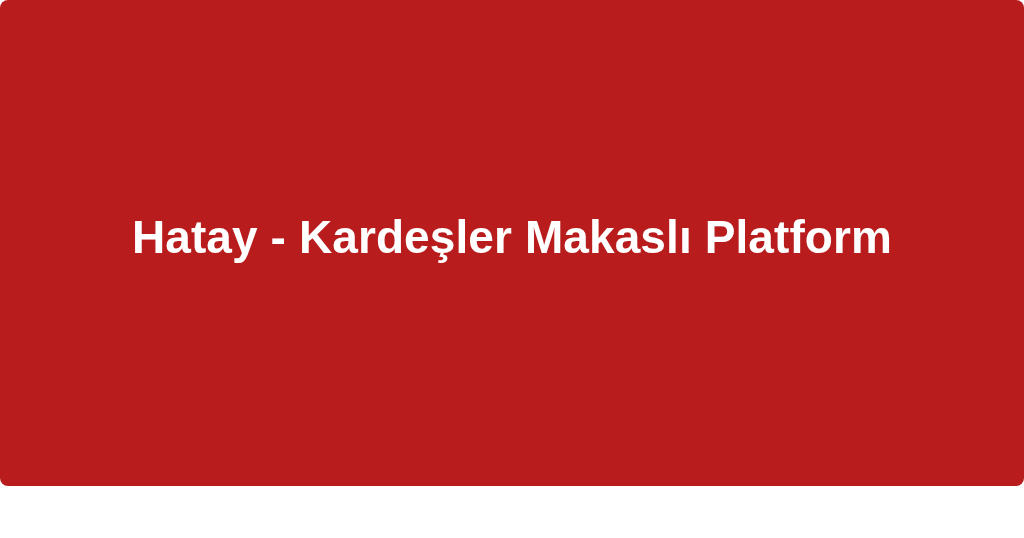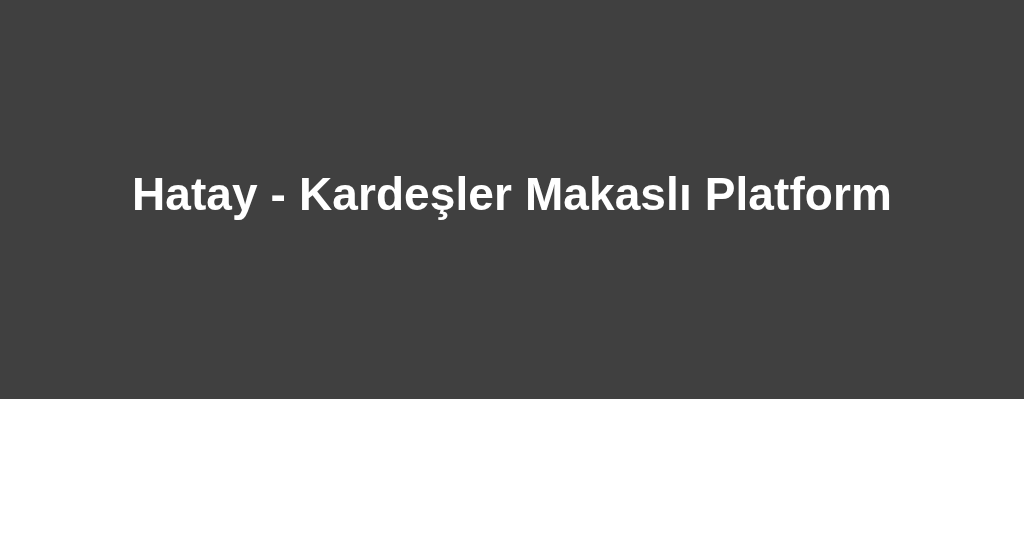--- a/index.html
+++ b/index.html
@@ -13,25 +13,26 @@
     height: 538px;
     overflow: hidden;
     font-family: "Liberation Sans", sans-serif;
   }
 
   
   .banner {
     position: relative;
     box-sizing: border-box;
     width: 1024px;
-    height: 399px;
-    background-color: #404040;
+    height: 486px;
+    background-color: #b91c1c;
     display: flex;
     align-items: center;
     justify-content: center;
+    border-radius: 8px;
   }
 
   
   .title-block {
     position: absolute;
     left: 0;
     right: 0;
     top: 0;
     bottom: 0;
     display: flex;

